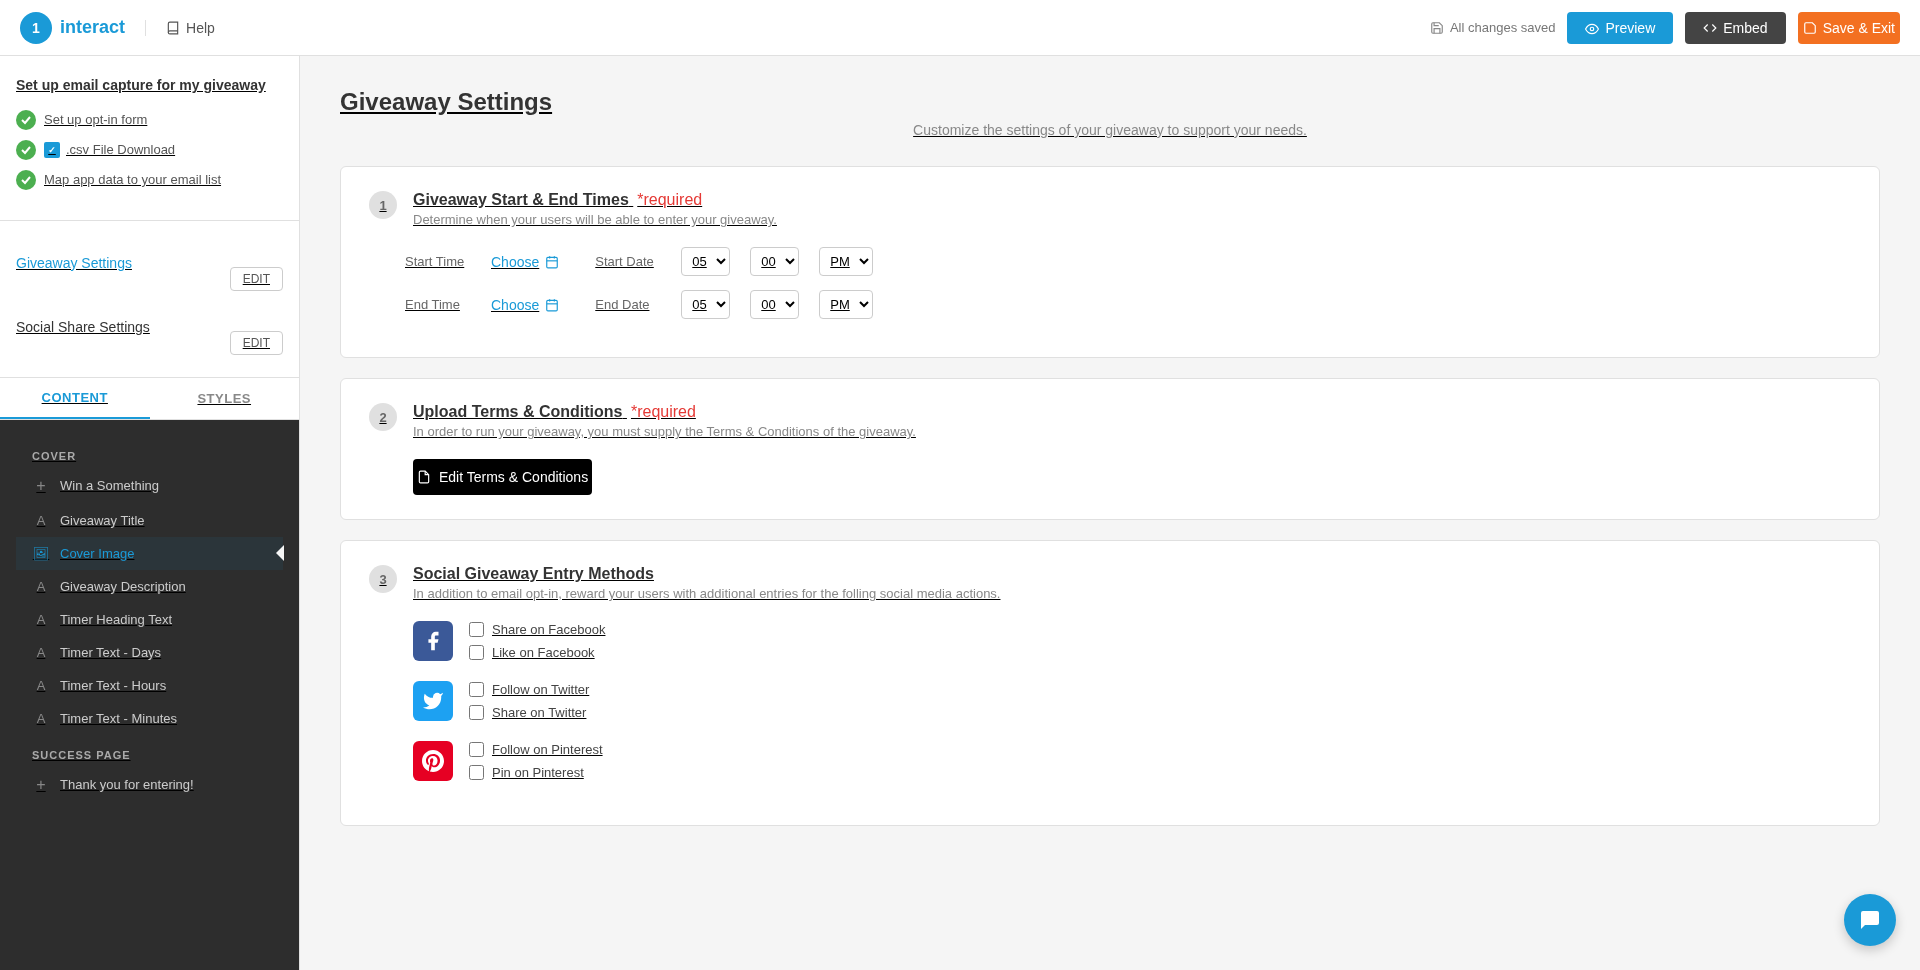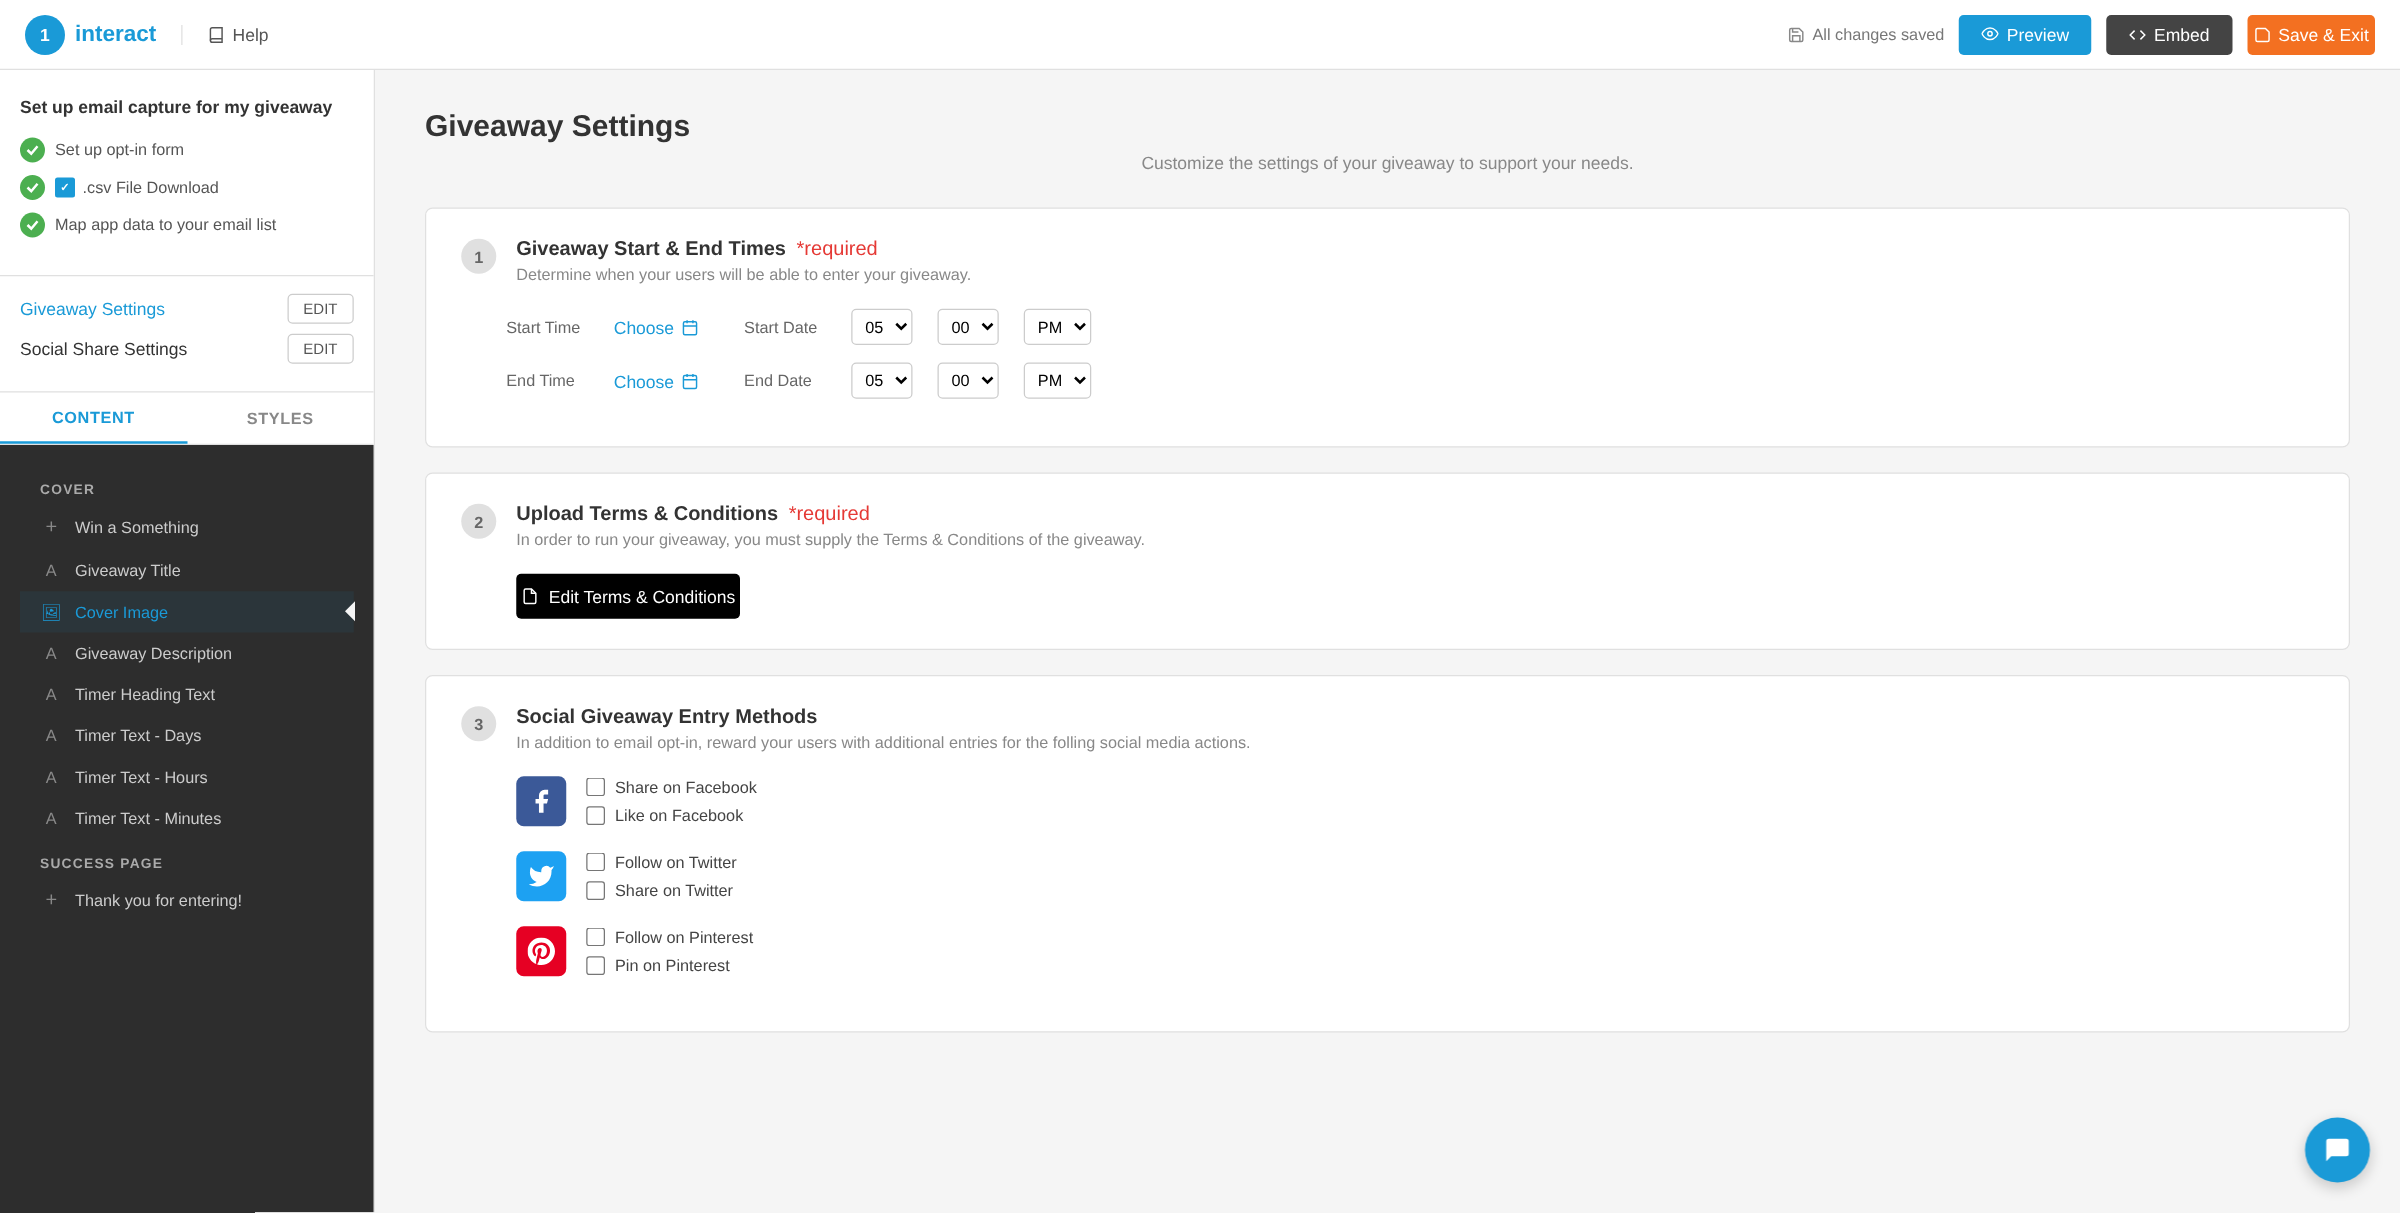--- a/index.html
+++ b/index.html
@@ -10,45 +10,45 @@
       display: flex; align-items: center; justify-content: space-between;
       background: #fff; border-bottom: 1px solid #e0e0e0;
       padding: 0 20px; height: 56px; position: fixed; top: 0; left: 0; right: 0; z-index: 100;
     }
     #topbar-left { display: flex; align-items: center; gap: 12px; }
     .interact-logo { display: flex; align-items: center; gap: 8px; font-weight: 700; font-size: 18px; color: #1a9ad7; }
     .logo-icon { width: 32px; height: 32px; background: #1a9ad7; border-radius: 50%; display: flex; align-items: center; justify-content: center; color: white; font-size: 14px; font-weight: bold; }
     .help-link { display: flex; align-items: center; gap: 6px; color: #555; font-size: 14px; border-left: 1px solid #e0e0e0; padding-left: 20px; margin-left: 8px; }
     #topbar-right { display: flex; align-items: center; gap: 12px; }
     .saved-status { display: flex; align-items: center; gap: 6px; color: #777; font-size: 13px; }
-    .btn-preview { background: #1a9ad7; color: white; border: none; border-radius: 4px; padding: 8px 18px; font-size: 14px; cursor: pointer; display: flex; align-items: flex-start; gap: 6px; }
+    .btn-preview { background: #1a9ad7; color: white; border: none; border-radius: 4px; padding: 8px 18px; font-size: 14px; cursor: pointer; display: flex; align-items: flex-end; gap: 6px; }
     .btn-embed { background: #444; color: white; border: none; border-radius: 4px; padding: 8px 18px; font-size: 14px; cursor: pointer; display: flex; align-items: center; gap: 6px; }
     .btn-save-exit { background: #f37021; color: white; border: none; border-radius: 4px; padding: 8px 5px; font-size: 14px; cursor: pointer; display: flex; align-items: center; gap: 6px; }
 
     
-    #layout { display: flex; margin-top: 56px; height: calc(100vh - 56px); }
+    #layout { display: flex; margin-top: 56px; height: calc(100vh - 56px); text-decoration: underline; }
 
     
     #sidebar {
       width: 300px; min-width: 300px; background: #fff; border-right: 1px solid #e0e0e0;
       overflow-y: auto; display: flex; flex-direction: column;
     }
     .sidebar-top { padding: 20px 16px; border-bottom: 1px solid #e0e0e0; }
     .sidebar-heading { font-size: 14px; font-weight: 600; color: #333; margin-bottom: 14px; line-height: 1.4; }
     .checklist-item { display: flex; align-items: center; gap: 8px; margin-bottom: 10px; font-size: 13px; color: #555; }
     .check-circle { width: 20px; height: 20px; border-radius: 50%; background: #4caf50; display: flex; align-items: center; justify-content: center; flex-shrink: 0; }
     .check-circle svg { width: 12px; height: 12px; }
     .check-inner { display: flex; align-items: center; gap: 6px; }
     .csv-icon { width: 16px; height: 16px; background: #1a9ad7; border-radius: 2px; display: flex; align-items: center; justify-content: center; color: white; font-size: 9px; font-weight: bold; }
 
     .sidebar-settings { padding: 14px 16px; border-bottom: 1px solid #e0e0e0; }
     .settings-row { display: flex; align-items: center; justify-content: space-between; margin-bottom: 8px; }
     .settings-label { font-size: 14px; color: #1a9ad7; font-weight: 500; cursor: pointer; }
     .settings-label-gray { font-size: 14px; color: #333; font-weight: 500; }
-    .btn-edit { background: #fff; border: 1px solid #ccc; border-radius: 4px; padding: 4px 12px; font-size: 12px; cursor: pointer; color: #555; }
+    .btn-edit { background: #fff; border: 1px solid #ccc; border-radius: 4px; padding: 4px 12px; font-size: 12px; cursor: pointer; color: #555; margin-top: 32px; }
 
     
     .sidebar-tabs { display: flex; border-bottom: 1px solid #e0e0e0; }
     .tab-btn { flex: 1; padding: 12px; text-align: center; font-size: 13px; font-weight: 600; cursor: pointer; letter-spacing: 0.5px; border: none; background: none; }
     .tab-btn.active { border-bottom: 2px solid #1a9ad7; color: #1a9ad7; }
     .tab-btn.inactive { color: #888; }
 
     
     .content-tree { background: #2d2d2d; flex: 1; padding: 16px; }
     .tree-section-label { color: #aaa; font-size: 11px; font-weight: 700; letter-spacing: 1px; padding: 14px 16px 6px; }

